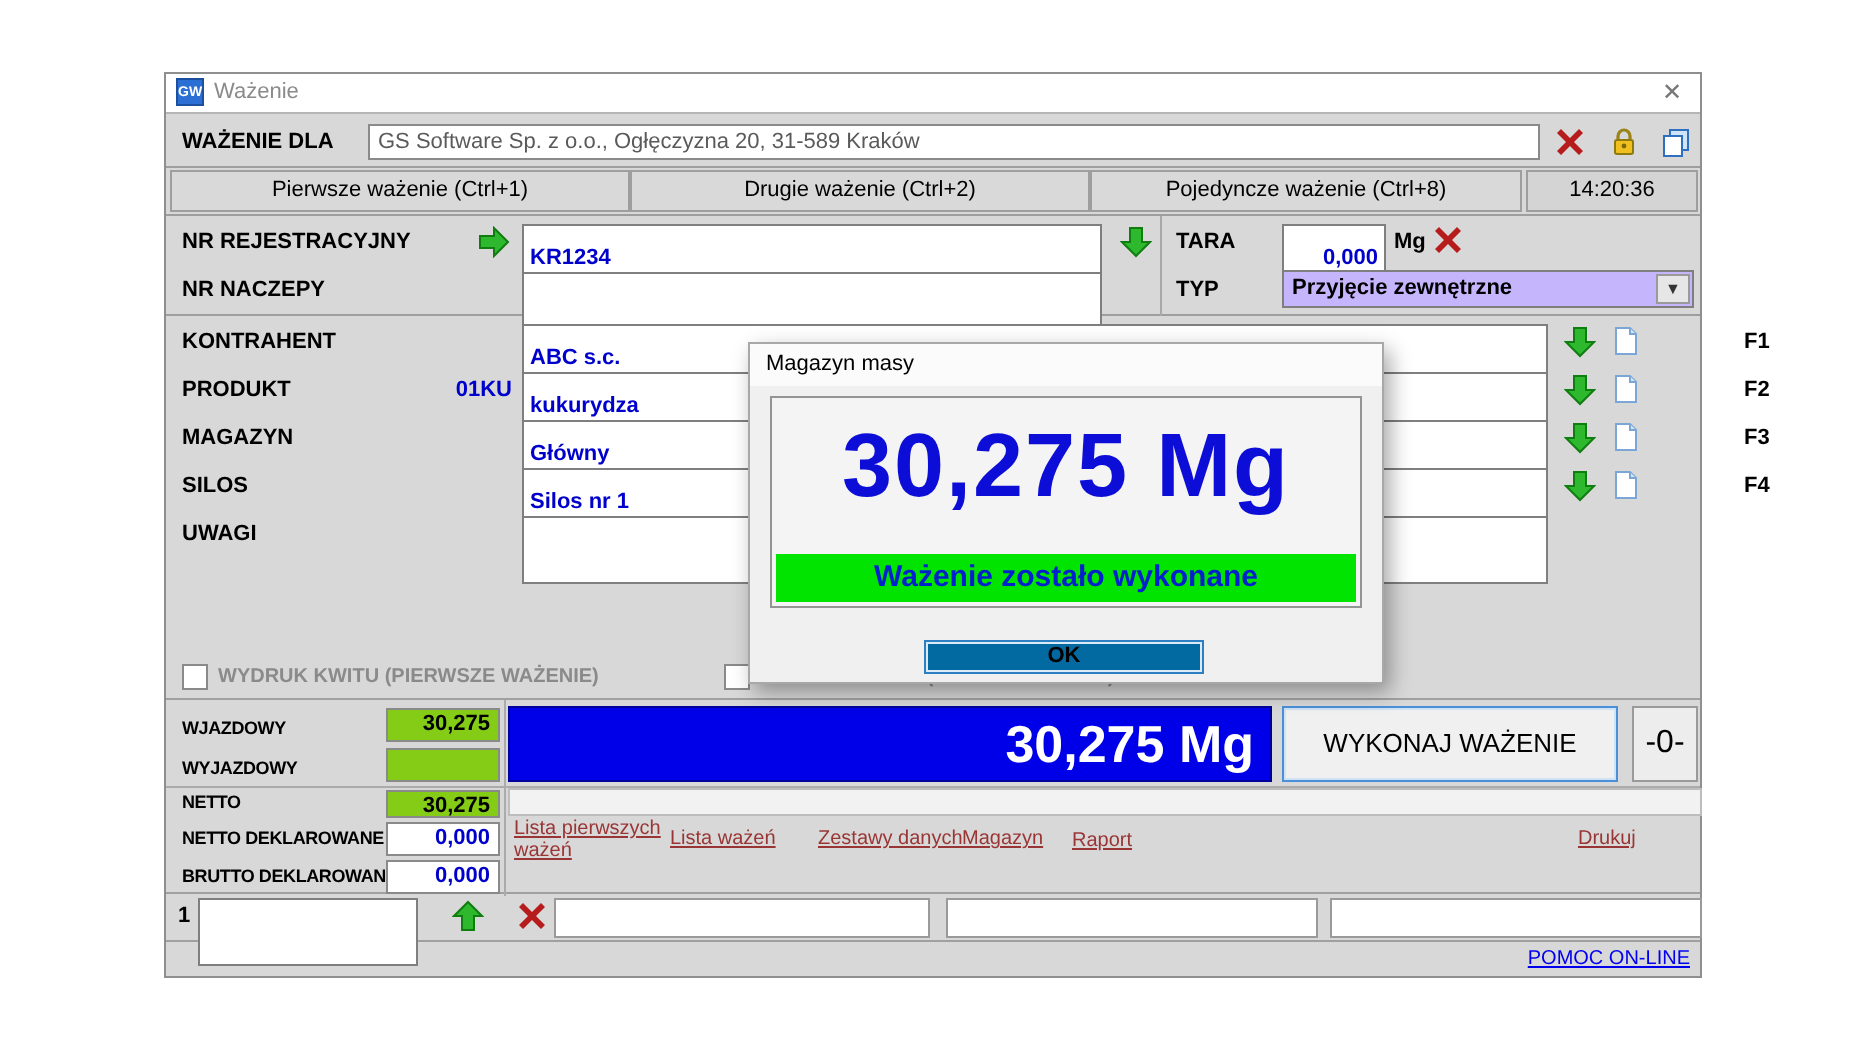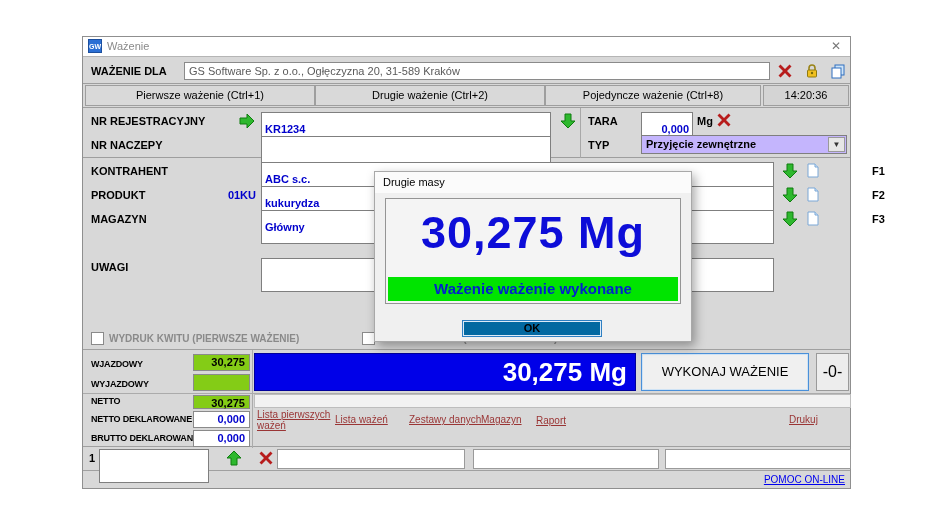--- a/index.html
+++ b/index.html
@@ -214,20 +214,33 @@
     <input class="inp" value="Główny" style="">
     <svg class="arr" viewBox="0 0 16 16">
       <polygon points="5,1 11,1 11,8 15,8 8,15 1,8 5,8" fill="#2eb82e" stroke="#0f7d0f"></polygon>
       </svg>
     <svg class="doc" viewBox="0 0 12 15">
       <path d="M1 1 h7 l3 3 v10 h-10 z" fill="#fff" stroke="#7aa7d6"></path>
         <path d="M8 1 v3 h3" fill="#cfe4f7" stroke="#7aa7d6"></path>
       </svg>
     <span class="fkey">F3</span>
   </div>
+  <div class="frow" style="top:195px">
+    <span class="lbl">SILOS</span>
+    <span class="code"></span>
+    <input class="inp" value="Silos nr 1" style="">
+    <svg class="arr" viewBox="0 0 16 16">
+      <polygon points="5,1 11,1 11,8 15,8 8,15 1,8 5,8" fill="#2eb82e" stroke="#0f7d0f"></polygon>
+      </svg>
+    <svg class="doc" viewBox="0 0 12 15">
+      <path d="M1 1 h7 l3 3 v10 h-10 z" fill="#fff" stroke="#7aa7d6"></path>
+        <path d="M8 1 v3 h3" fill="#cfe4f7" stroke="#7aa7d6"></path>
+      </svg>
+    <span class="fkey">F4</span>
+  </div>
   <div class="frow" style="top:219px">
     <span class="lbl">UWAGI</span>
     <input class="inp" value="" style="">
   </div>
 
   <div class="cbrow">
     <span class="cb" style="left:8px"></span>
     <span class="cblbl" style="left:26px">WYDRUK KWITU (PIERWSZE WAŻENIE)</span>
     <span class="cb" style="left:279px"></span>
     <span class="cblbl" style="left:297px">WYDRUK KWITU (DRUGIE WAŻENIE)</span>
@@ -270,21 +283,21 @@
       <path d="M3.5 1.5 8 6 12.5 1.5 14.5 3.5 10 8 14.5 12.5 12.5 14.5 8 10 3.5 14.5 1.5 12.5 6 8 1.5 3.5 z" fill="#b71c1c"></path>
       </svg>
     <div class="cell" style="left:194px;width:188px"></div>
     <div class="cell" style="left:390px;width:186px"></div>
     <div class="cell" style="left:582px;width:186px"></div>
   </div>
 
   <span class="help">POMOC ON-LINE</span>
 
   <div class="modal">
-    <div class="mtitle">Drugie masy</div>
+    <div class="mtitle">Magazyn masy</div>
     <div class="mpanel">
       <div class="mweight">30,275 Mg</div>
-      <div class="mstatus">Ważenie ważenie wykonane</div>
+      <div class="mstatus">Ważenie zostało wykonane</div>
     </div>
     <div class="okbtn">OK</div>
   </div>
 
 </div>
 
 </body></html>

